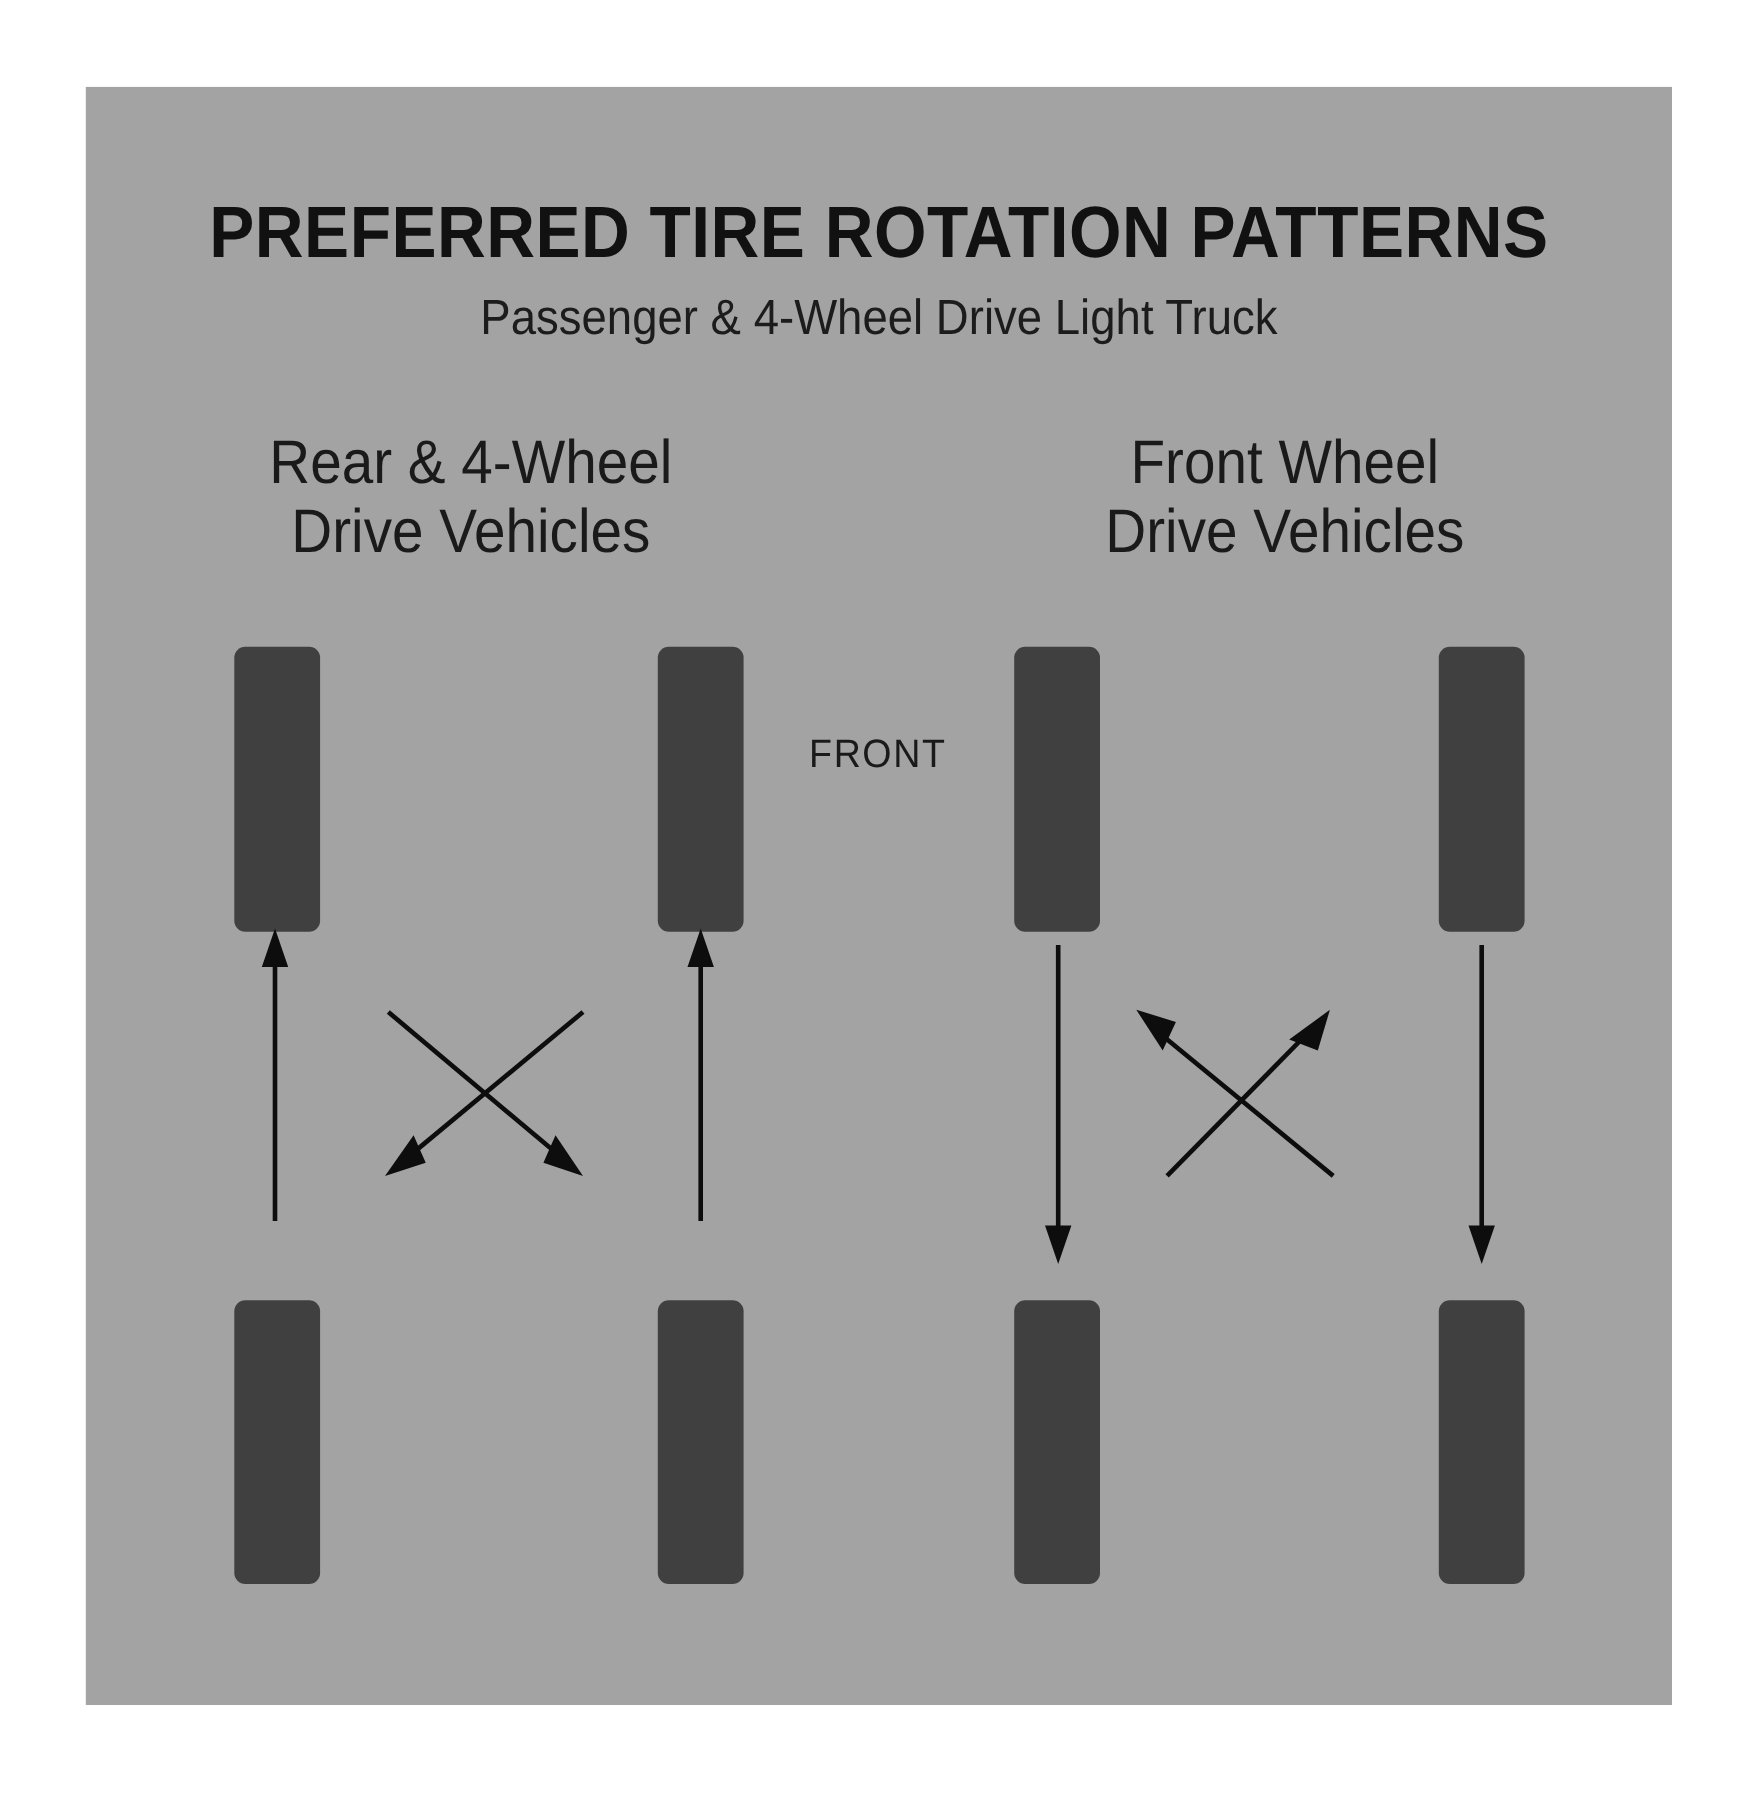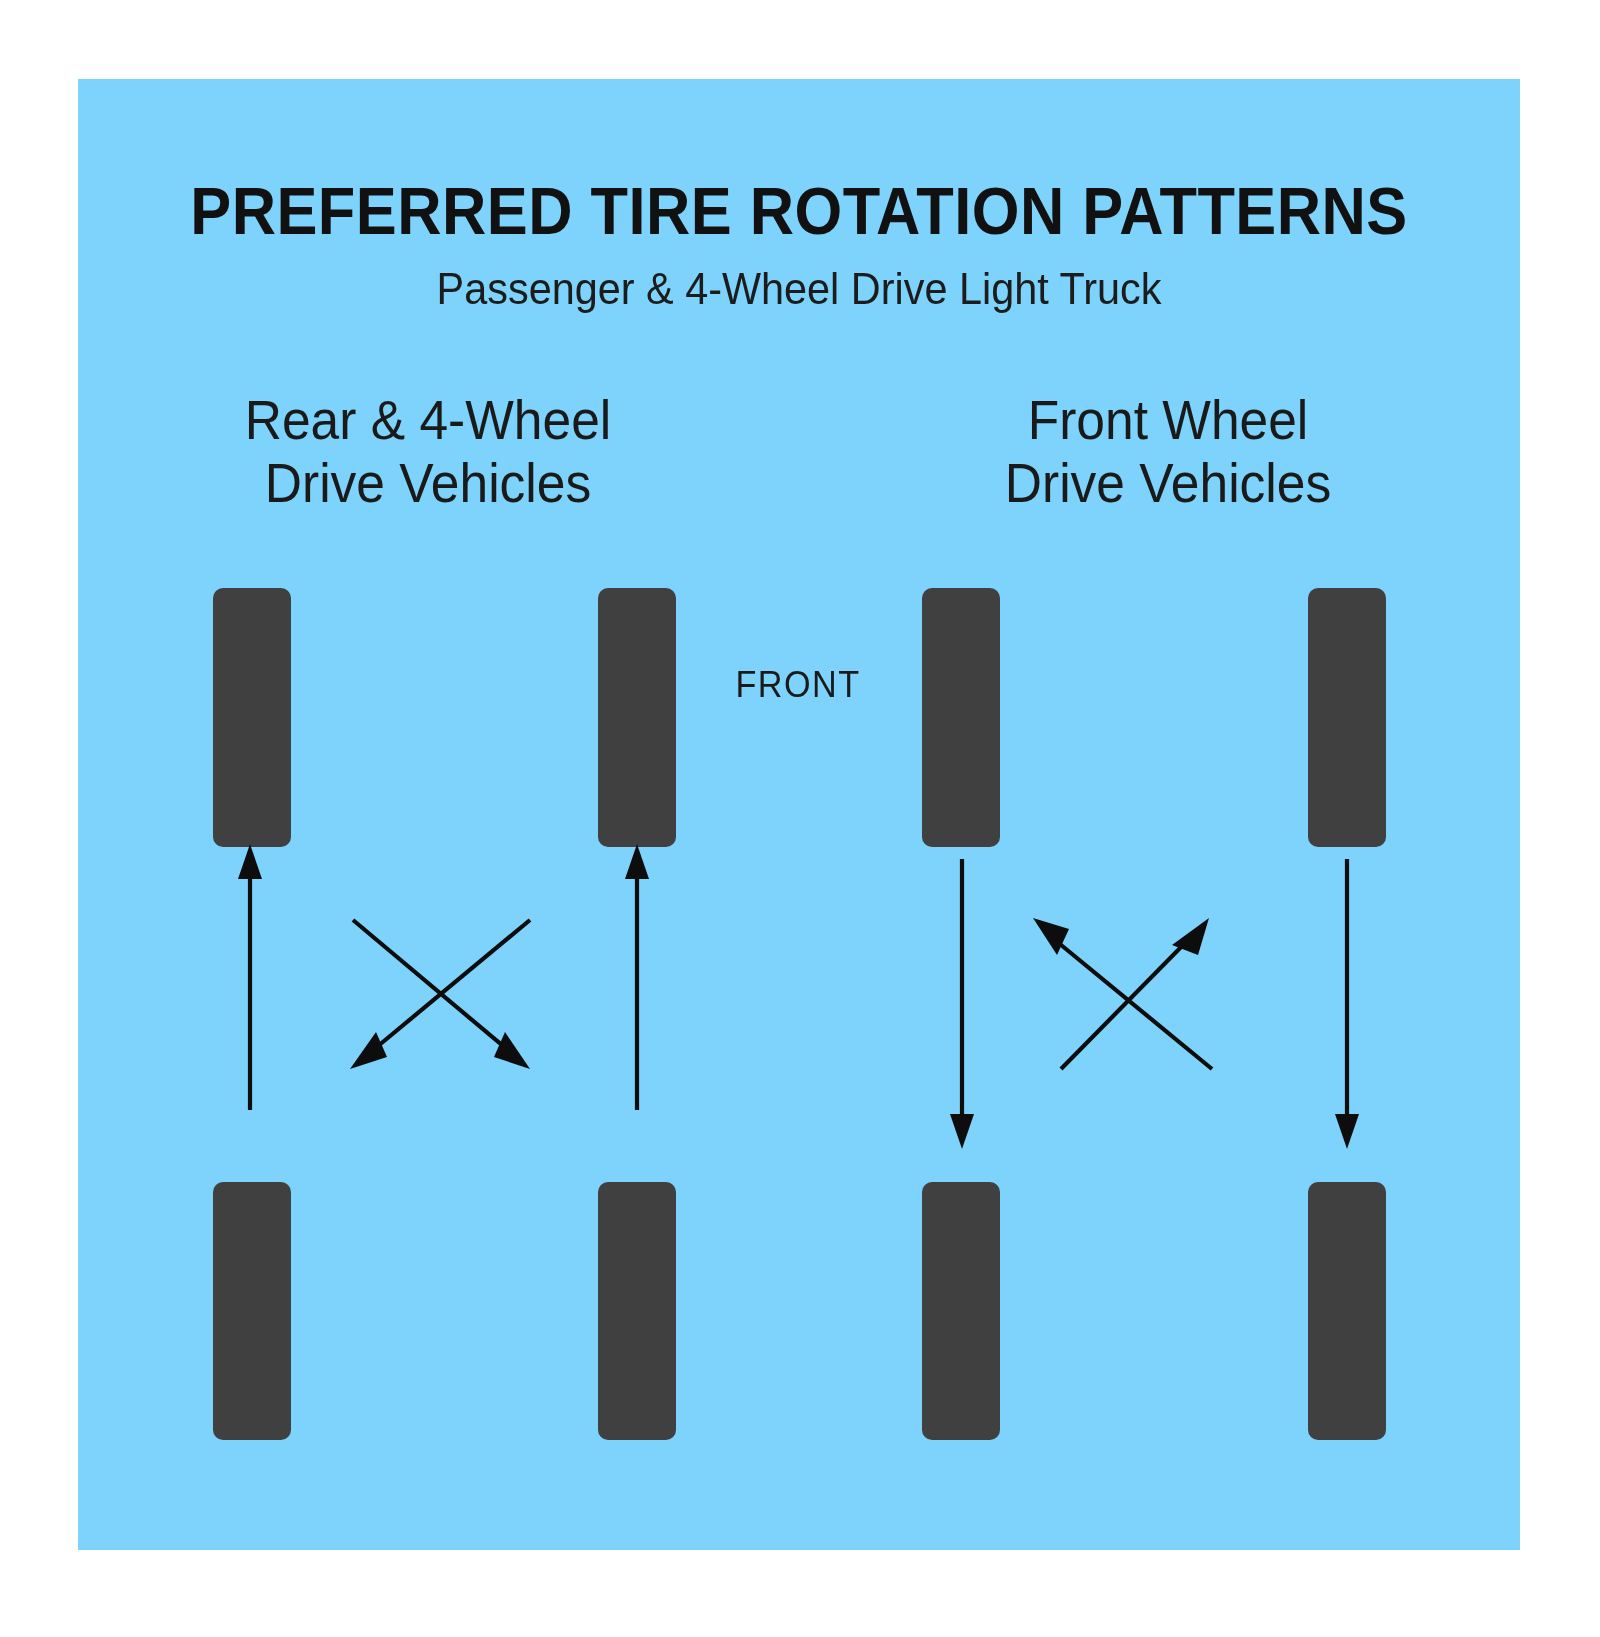--- a/index.html
+++ b/index.html
@@ -24,21 +24,21 @@
     background: #ffffff;
   }
 
   
   #panel {
     position: absolute;
     left: 78px;
     top: 79px;
     width: 1442px;
     height: 1471px;
-    background: #7dd3fc;
+    background: #a3a3a3;
   }
 
   
   #title {
     position: absolute;
     left: 0;
     top: 94px;
     width: 1442px;
     text-align: center;
     font-family: "Liberation Sans Narrow", "Liberation Sans", sans-serif;

